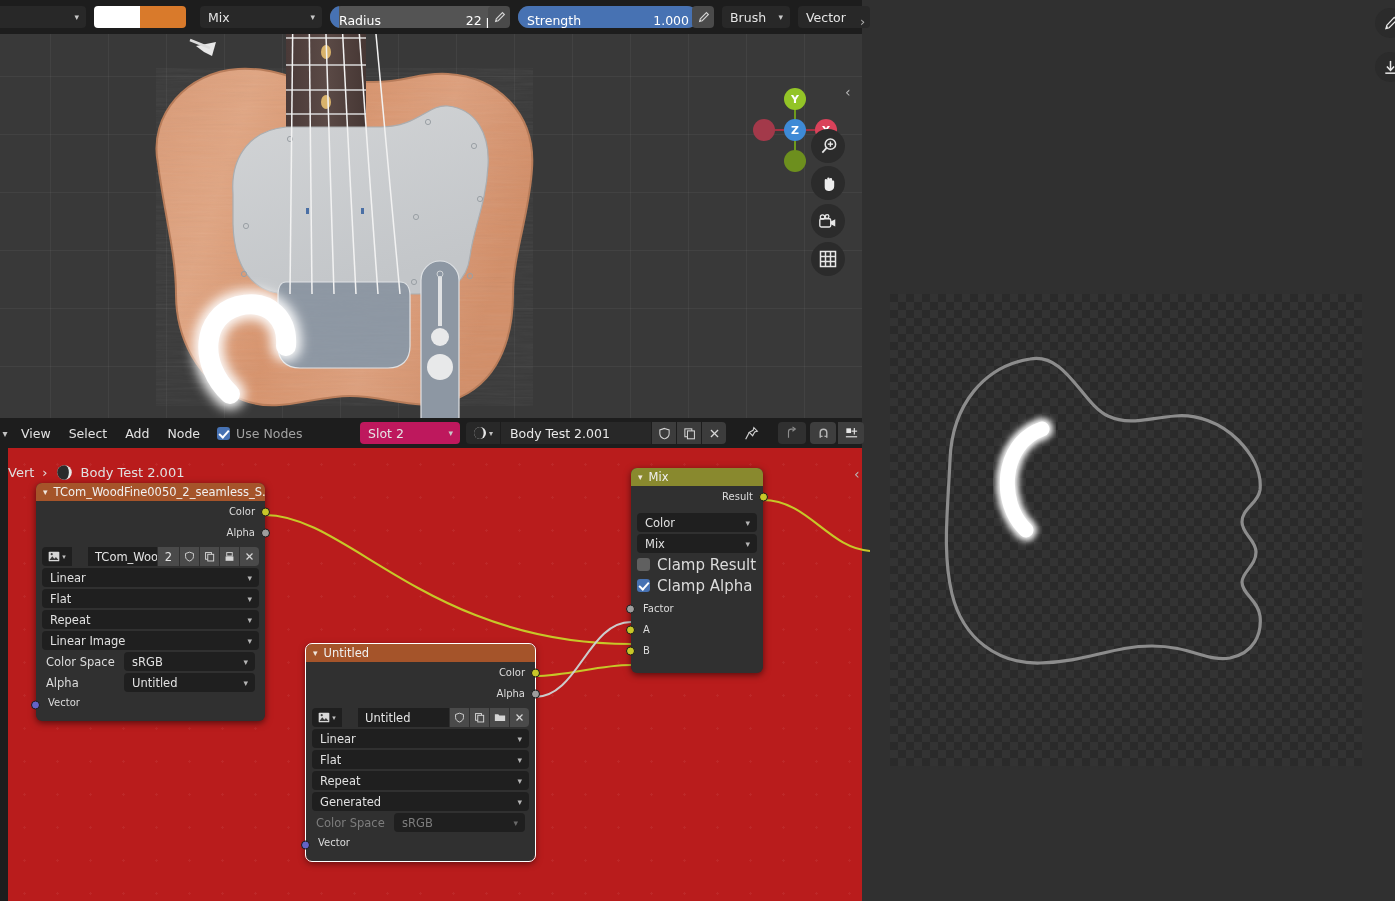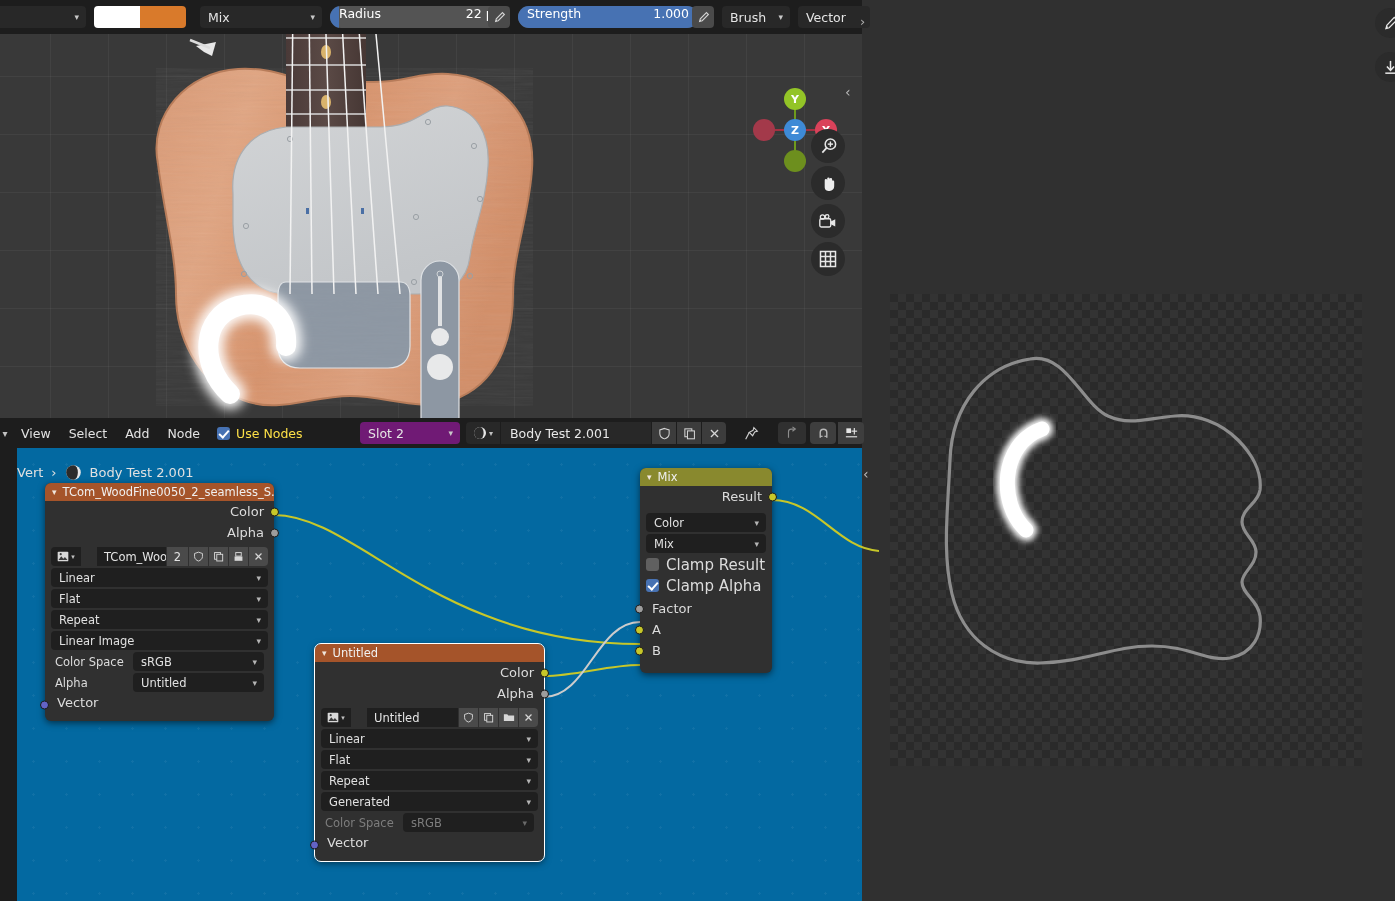--- a/index.html
+++ b/index.html
@@ -31,21 +31,21 @@
   #dd-blendmode-cut { position: absolute; left: -64px; top: 6px; width: 150px; }
   #color-swatches { position: absolute; left: 94px; top: 6px;
     width: 92px; height: 22px; border-radius: 4px; overflow: hidden;
     display: flex; }
   #color-swatches .sw { flex: 1; height: 100%; }
   #dd-blend { position: absolute; left: 200px; top: 6px; width: 122px; }
 
   .slider {
     position: absolute; top: 6px; height: 22px;
     border-radius: 11px; overflow: hidden;
-    display: flex; align-items: flex-start;
+    display: flex; align-items: flex-end;
     font-size: 12.5px; color: #ffffff;
   }
   .slider .fill { position: absolute; left: 0; top: 0; bottom: 0; background: #4772b3; }
   .slider .lbl { position: relative; margin-left: 9px; }
   .slider .val { position: relative; margin-left: auto; margin-right: 9px; }
   #sl-radius { left: 330px; width: 180px; background: #545454; }
   #sl-radius .fill { width: 9px; }
   #sl-strength { left: 518px; width: 180px; background: #545454; }
   #sl-strength .fill { width: 100%; }
 
@@ -112,25 +112,25 @@
   }
   .checkbox-row { display: flex; align-items: center; gap: 6px; margin-left: 8px; }
   .cbox { width: 13px; height: 13px; border-radius: 3px; background: #545454; position: relative; }
   .cbox.on { background: #4772b3; }
   .cbox.on::after {
     content: ""; position: absolute; left: 4px; top: 1px;
     width: 4px; height: 8px; border: solid #fff; border-width: 0 2px 2px 0;
     transform: rotate(42deg);
   }
   .cbox.off { background: #606060; }
-  .cb-label { color: #fde047; font-size: 12.5px; }
+  .cb-label { color: #a3a3a3; font-size: 12.5px; }
 
   #dd-slot {
     position: absolute; left: 360px; top: 4px; width: 100px; height: 22px;
-    background: #701a75; border-radius: 4px; color: #e5e5e5; font-size: 12.5px;
+    background: #be185d; border-radius: 4px; color: #e5e5e5; font-size: 12.5px;
     display: flex; align-items: center; padding: 0 8px;
   }
   #dd-slot .chev { position: absolute; right: 7px; top: 50%; transform: translateY(-50%); font-size: 9px; color: #c8c8c8; }
 
   #matblock {
     position: absolute; left: 466px; top: 4px; height: 22px;
     display: flex; align-items: center;
   }
   #mat-icon-btn {
     width: 34px; height: 22px; background: #282828;
@@ -152,22 +152,22 @@
     width: 26px; height: 22px; display: flex;
     align-items: center; justify-content: center; border-radius: 4px;
   }
   #pin-btn { position: absolute; left: 738px; top: 4px; }
   #up-btn  { position: absolute; left: 778px; top: 4px; background: #303030; border-radius: 4px; width: 28px; }
   #snap-btn { position: absolute; left: 810px; top: 4px; background: #3e3e3e; width: 26px; }
   #snaptgt-btn { position: absolute; left: 838px; top: 4px; background: #3e3e3e; width: 26px; border-radius: 0 4px 4px 0; }
 
   
   #node-editor {
-    position: absolute; left: 17px; top: 448px; width: 862px; height: 453px;
-    background: #0369a1; overflow: hidden;
+    position: absolute; left: 8px; top: 448px; width: 862px; height: 453px;
+    background: #b91c1c; overflow: hidden;
   }
   #node-dots {
     position: absolute; inset: 0;
     background-image: radial-gradient(circle, rgba(255,255,255,0.055) 1px, transparent 1.2px);
     background-size: 33px 33px;
   }
   #breadcrumb {
     position: absolute; left: 0; top: 16px; display: flex;
     align-items: center; gap: 8px; color: #e0e0e0; font-size: 13px;
     z-index: 5;
@@ -185,21 +185,21 @@
     padding: 0 7px; font-size: 11.5px; color: #f0f0f0;
     overflow: hidden; white-space: nowrap;
   }
   .node-head.tex { background: #a5542a; }
   .node-head.mix { background: #89892e; }
   .node-head .hcaret { font-size: 9px; color: #f0e6dd; }
   .node-body { padding: 0; position: relative; }
 
   .sock-row {
     position: relative; height: 21px; display: flex; align-items: center;
-    font-size: 13px; color: #dcdcdc;
+    font-size: 10px; color: #dcdcdc;
   }
   .sock-row.out { justify-content: flex-end; padding-right: 10px; }
   .sock-row.in  { justify-content: flex-start; padding-left: 12px; }
   .sock {
     position: absolute; width: 9px; height: 9px; border-radius: 50%;
     border: 1px solid #1a1a1a; top: 50%; transform: translateY(-50%);
   }
   .sock.right { right: -5px; }
   .sock.left  { left: -5px; }
   .sock.col  { background: #c7c729; }

